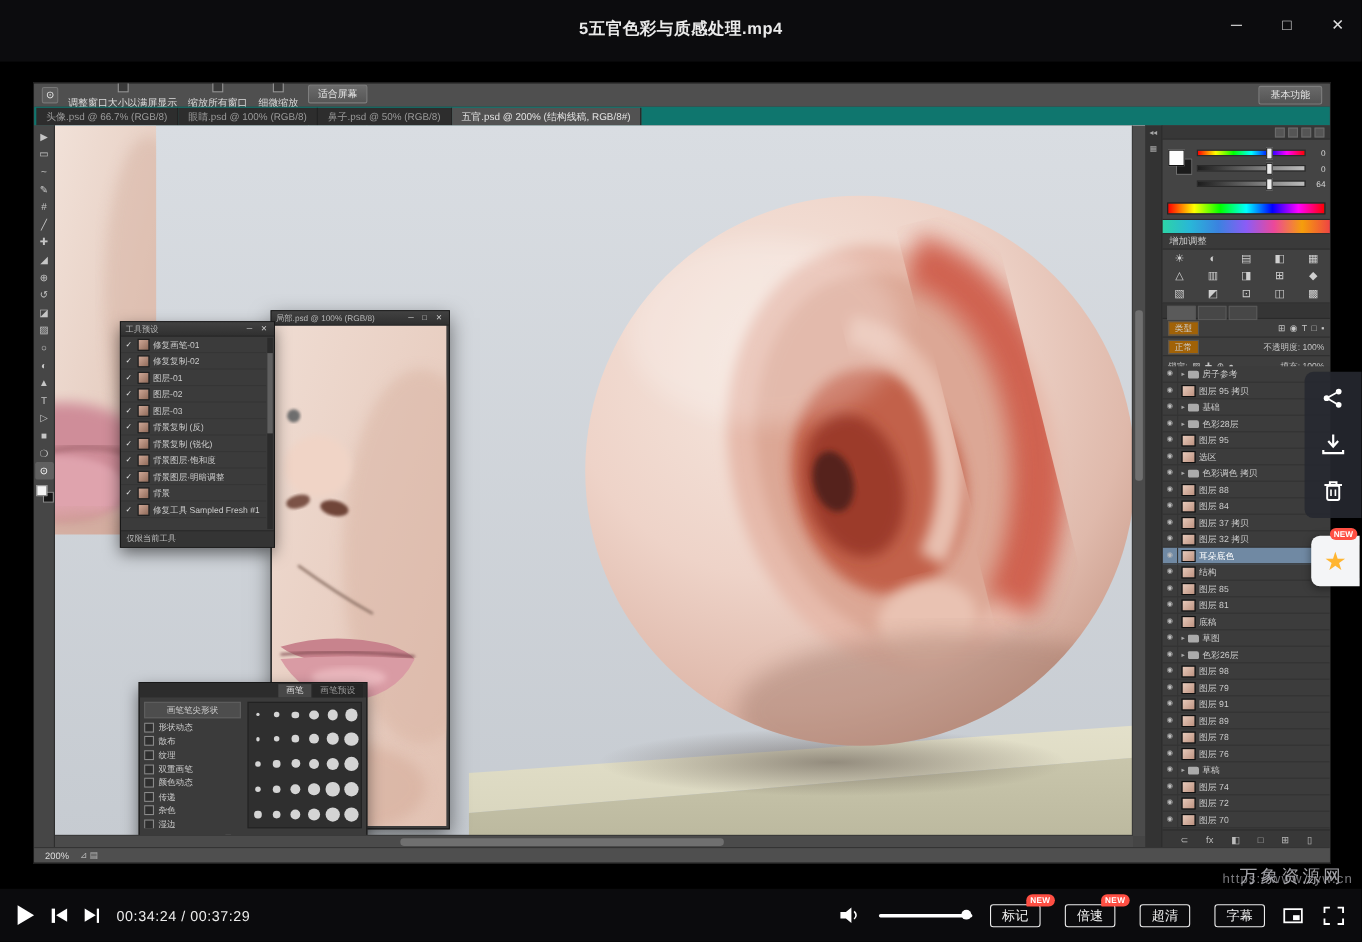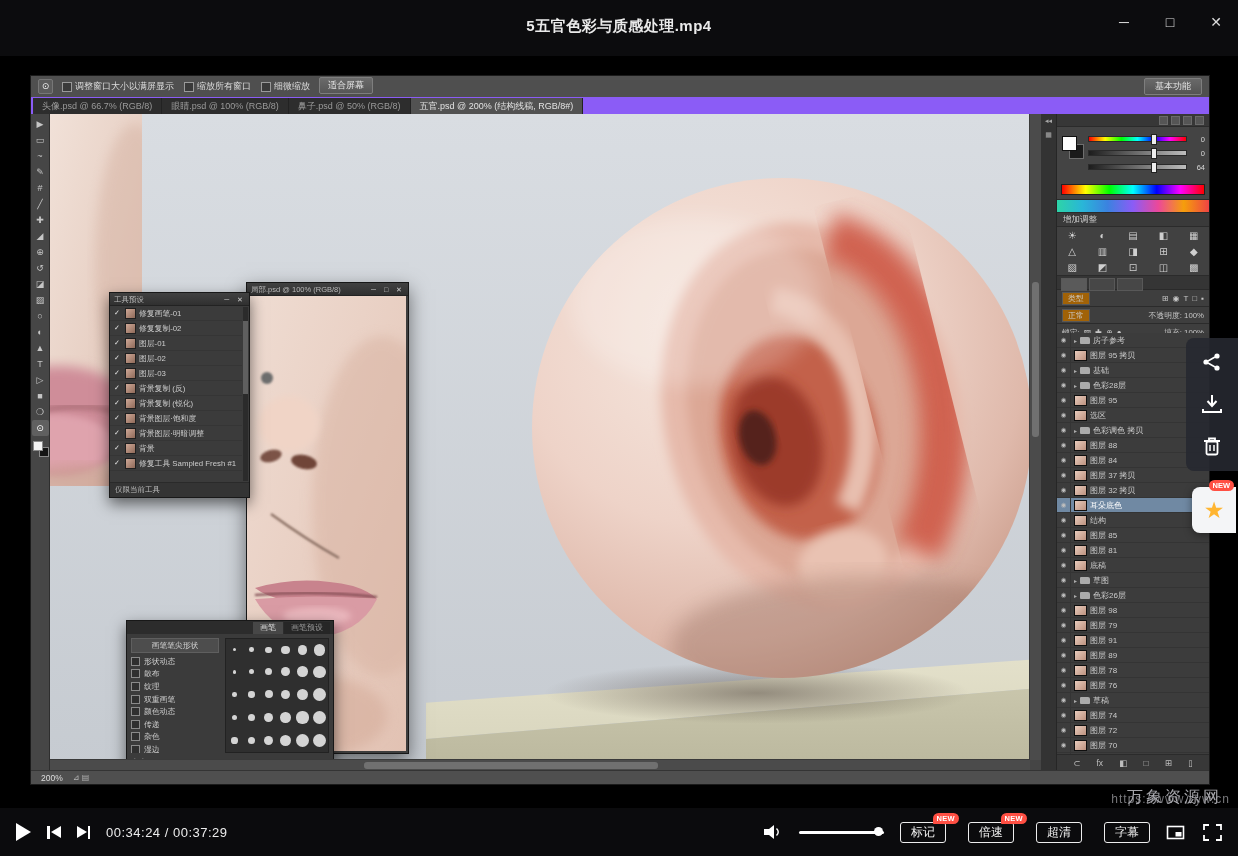--- a/index.html
+++ b/index.html
@@ -8,25 +8,25 @@
   
   .titlebar{position:absolute;top:0;left:0;right:0;height:56px;background:#0c0c0e;}
   .vtitle{position:absolute;top:17px;left:0;right:0;text-align:center;color:#eaeaea;font-size:15px;font-weight:bold;letter-spacing:.5px;}
   .winbtns{position:absolute;right:10px;top:14px;display:flex;gap:22px;color:#ddd;font-size:14px;}
   .winbtn{width:24px;text-align:center;}
   
   .ps{position:absolute;left:30px;top:75px;width:1180px;height:710px;background:#4e4e4e;border:1px solid #1b1b1b;box-sizing:border-box;overflow:hidden;}
   .opts{position:absolute;left:0;top:0;right:0;height:21px;background:#4f4f4f;border-bottom:1px solid #343434;
         display:flex;align-items:center;gap:9px;padding:0 7px;font-size:9px;color:#ddd;}
   .opt-zoom{width:13px;height:13px;border:1px solid #777;background:#5c5c5c;color:#eee;font-size:9px;line-height:12px;text-align:center;border-radius:2px;}
-  .opt-check{display:flex;align-items:center;gap:3px;}
+  .opt-check{display:flex;align-items:center;gap:3px;flex-direction:column;}
   .cbox{width:8px;height:8px;border:1px solid #9a9a9a;background:#3a3a3a;display:inline-block;}
   .opt-btn{border:1px solid #7e7e7e;background:linear-gradient(#6b6b6b,#565656);padding:1px 8px;border-radius:2px;color:#e6e6e6;}
   .ws-btn{margin-left:auto;border:1px solid #7e7e7e;background:linear-gradient(#696969,#545454);padding:1px 10px;border-radius:2px;color:#e6e6e6;}
-  .tabsbar{position:absolute;top:21px;left:0;right:0;height:17px;background:#8b5cf6;display:flex;align-items:flex-end;padding-left:2px;font-size:9px;overflow:hidden;}
+  .tabsbar{position:absolute;top:21px;left:0;right:0;height:17px;background:#0f766e;display:flex;align-items:flex-end;padding-left:2px;font-size:9px;overflow:hidden;}
   .ps-tab{height:16px;line-height:16px;padding:0 9px;background:#2d2d2d;color:#9a9a9a;border-right:1px solid #222;white-space:nowrap;max-width:170px;overflow:hidden;}
   .ps-tab.active{background:#525252;color:#e2e2e2;}
   .psbody{position:absolute;top:38px;left:0;right:0;bottom:13px;}
   
   .toolbar{position:absolute;left:0;top:0;bottom:0;width:19px;background:#464646;border-right:1px solid #2e2e2e;
            display:flex;flex-direction:column;align-items:center;padding-top:2px;box-sizing:border-box;}
   .tool{width:17px;height:16px;line-height:16px;text-align:center;font-size:9px;color:#c6c6c6;}
   .tool.sel{background:#606060;color:#fff;border-radius:2px;}
   .swatches{position:relative;width:17px;height:17px;margin-top:4px;}
   .sw-b{position:absolute;left:7px;top:7px;width:8px;height:8px;background:#151515;border:1px solid #8a8a8a;}

